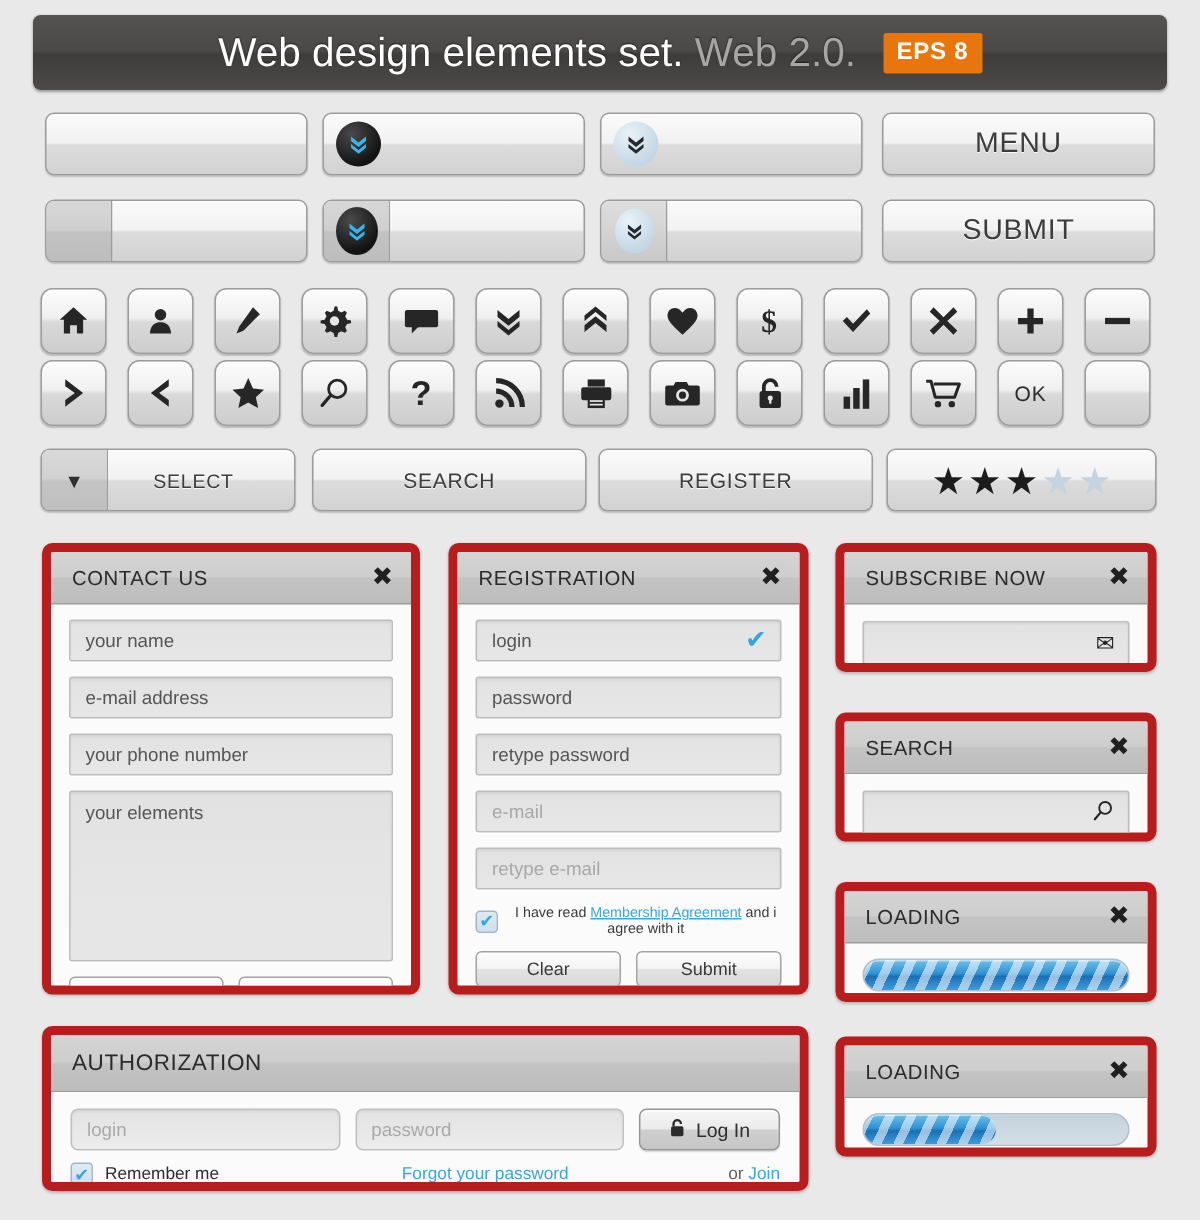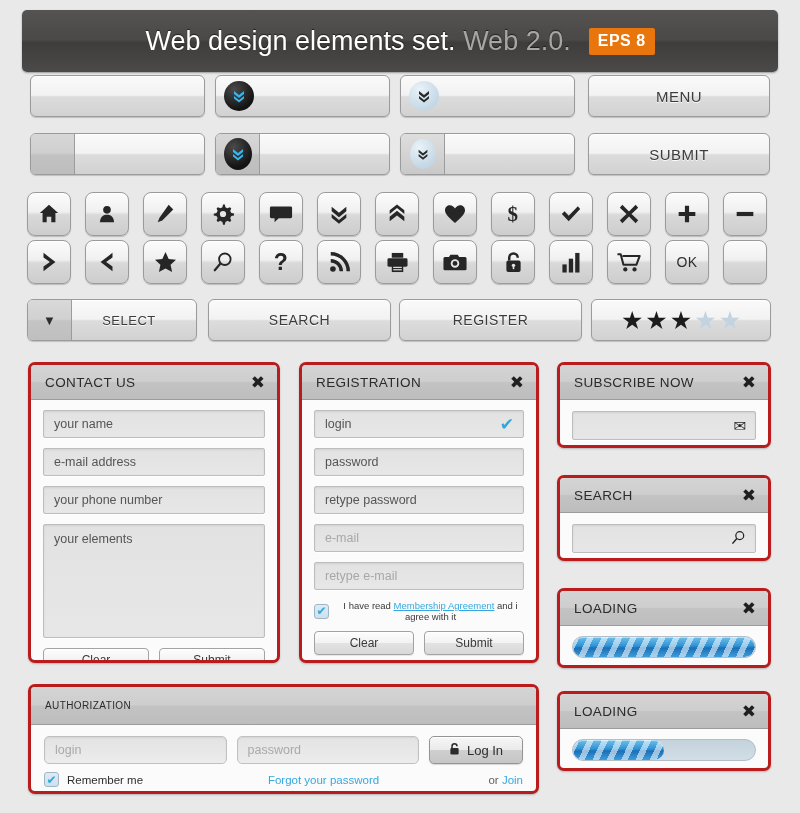--- a/index.html
+++ b/index.html
@@ -6,21 +6,21 @@
   html, body {
     width: 800px; height: 813px;
     background: #e9e9e9;
     font-family: "Liberation Sans", sans-serif;
     overflow: hidden;
   }
   .page { position: relative; width: 800px; height: 813px; background: #e9e9e9; }
 
   
   .banner {
-    position: absolute; left: 22px; top: 10px; width: 756px; height: 62px;
+    position: absolute; left: 22px; top: 10px; width: 756px; height: 50px;
     background: linear-gradient(to bottom, #555352 0%, #4a4948 48%, #3e3d3c 52%, #4b4a49 100%);
     border-radius: 5px;
     box-shadow: 0 1px 2px rgba(0,0,0,0.35);
     display: flex; align-items: center; justify-content: center;
   }
   .banner-title {
     font-size: 27px; color: #ffffff; letter-spacing: 0px; white-space: nowrap;
     text-shadow: 0 -1px 1px rgba(0,0,0,0.6);
   }
   .banner-title .dim { color: #a8a6a4; }
@@ -33,21 +33,21 @@
   
   .gbtn {
     background: linear-gradient(to bottom, #fafafa 0%, #f2f2f2 48%, #dcdcdc 52%, #d2d2d2 100%);
     border: 1px solid #9b9b9b;
     border-radius: 6px;
     box-shadow: 0 1px 1px rgba(0,0,0,0.18), inset 0 1px 0 rgba(255,255,255,0.9);
     display: flex; align-items: center; justify-content: center;
     color: #3c3c3c;
     position: absolute;
   }
-  .gbtn-label { font-size: 15px; letter-spacing: 0.5px; text-shadow: 0 1px 0 rgba(255,255,255,0.85); }
+  .gbtn-label { font-size: 19px; letter-spacing: 0.5px; text-shadow: 0 1px 0 rgba(255,255,255,0.85); }
 
   
   .wbtn { height: 42px; }
 
   .circ-chev {
     position: absolute; left: 8px; top: 50%; transform: translateY(-50%);
     width: 30px; height: 30px; border-radius: 50%;
     display: flex; align-items: center; justify-content: center;
     font-size: 15px; line-height: 1;
   }
@@ -85,21 +85,21 @@
   }
   .stars { display: flex; align-items: center; gap: 2px; }
   .star { font-size: 25px; line-height: 1; font-family: "DejaVu Sans", sans-serif; }
   .star.on { color: #1c1c1c; }
   .star.off { color: #c3d4e0; }
 
   
   .panel {
     position: absolute;
     background: #fbfbfb;
-    border: 3px solid #b91c1c;
+    border: 6px solid #b91c1c;
     border-radius: 7px;
     box-shadow: 0 1px 2px rgba(0,0,0,0.22);
     overflow: hidden;
   }
   .panel-head {
     height: 35px;
     background: linear-gradient(to bottom, #d4d4d4 0%, #cecece 48%, #c3c3c3 52%, #bdbdbd 100%);
     border-bottom: 1px solid #9c9c9c;
     display: flex; align-items: center; justify-content: space-between;
     padding: 0 12px 0 14px;
@@ -546,21 +546,21 @@
     </div>
     <div class="panel-body" style="padding:10px 12px;">
       <div class="prog-track">
         <div class="prog-fill" id="fill1" style="width:50%;"></div>
       </div>
     </div>
   </div>
 
   <div class="panel" style="left:28px; top:684px; width:511px; height:110px;">
     <div class="panel-head" style="height:38px;">
-      <span class="panel-title" style="font-size:10px;">AUTHORIZATION</span>
+      <span class="panel-title" style="font-size:15px;">AUTHORIZATION</span>
     </div>
     <div class="auth-body">
       <div class="auth-row">
         <span class="auth-field" style="flex:1;">login</span>
         <span class="auth-field" style="flex:1;">password</span>
         <span class="login-btn">
           <span><svg width="11" height="14" viewBox="0 0 20 24">
                 <path d="M5.5 10 L5.5 7 A4.5 4.5 0 0 1 14.5 7" fill="none" stroke="#2b2b2b" stroke-width="2.8"></path>
                 <rect x="2.5" y="10" width="15" height="12" rx="2" fill="#2b2b2b"></rect>
               </svg></span>

